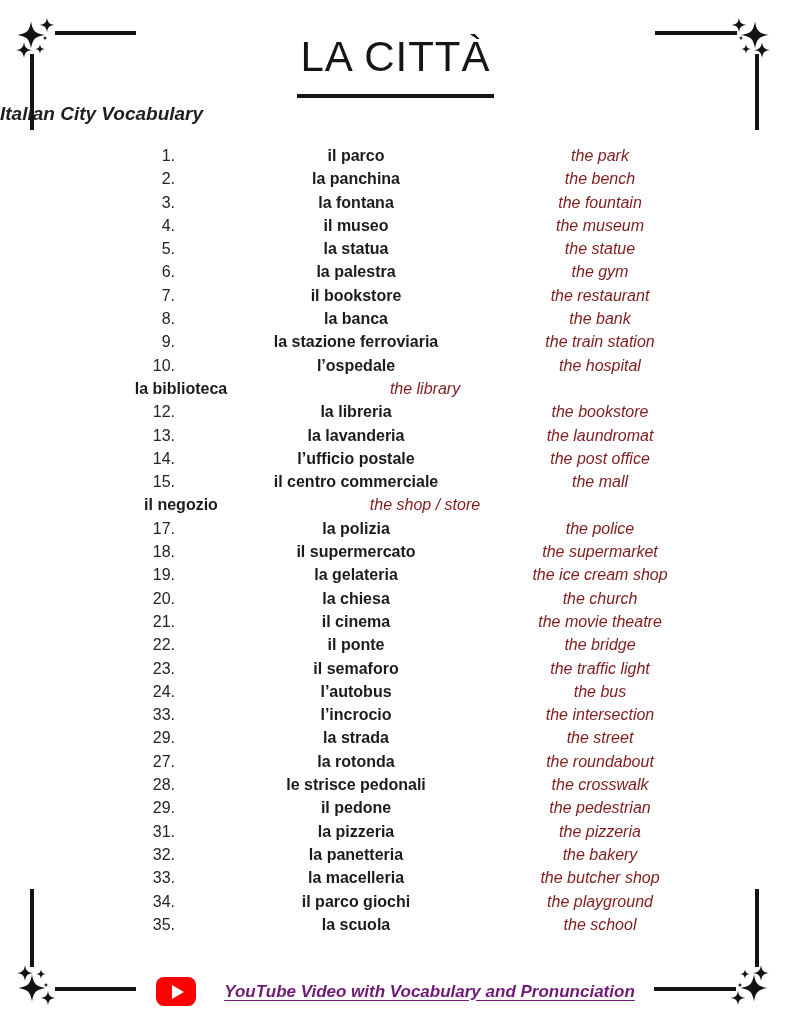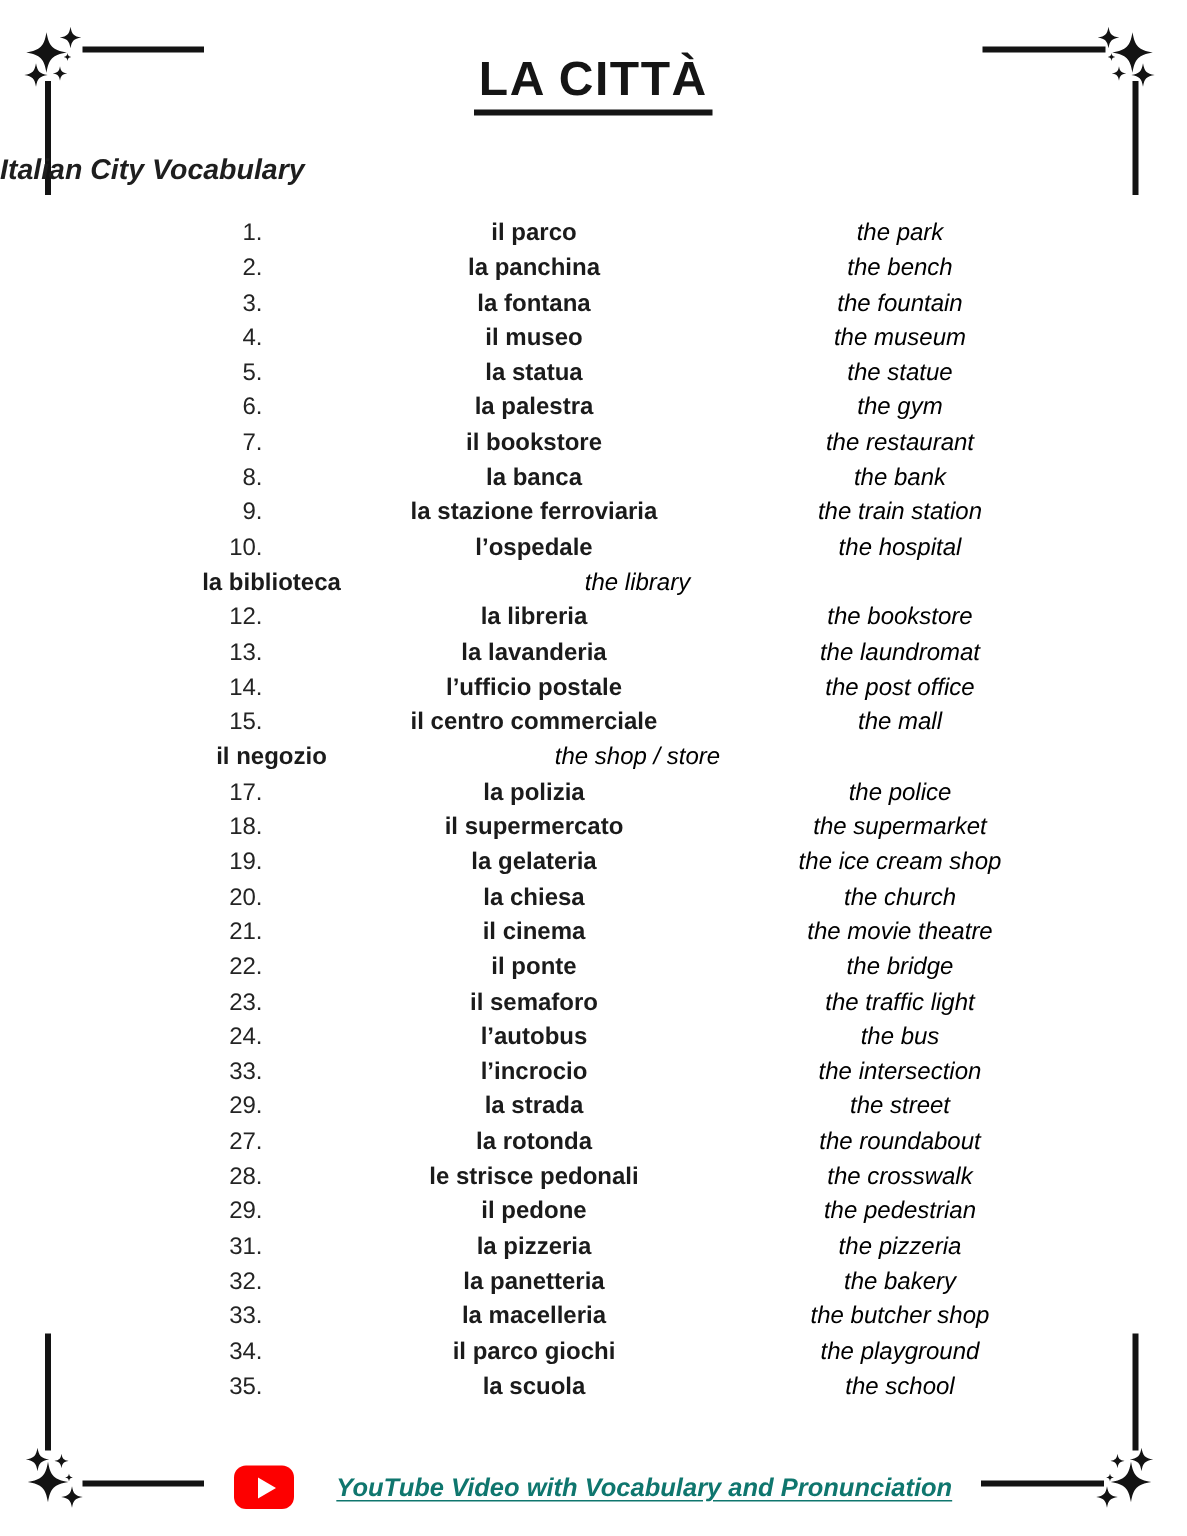--- a/index.html
+++ b/index.html
@@ -35,26 +35,26 @@
   .sp-br { left: 727px; top: 962px; transform: scale(-1,-1); }
 
   
   .title-wrap {
     position: absolute;
     left: 0; right: 0; top: 36px;
     text-align: center;
   }
   .title {
     display: inline-block;
-    font-size: 32px;
-    font-weight: 700;
+    font-size: 42px;
+    font-weight: 400;
     letter-spacing: 1px;
     color: #151515;
     border-bottom: 4px solid #151515;
-    padding: 0 3px 5px 3px;
+    padding: 0 3px 16px 3px;
     line-height: 1.0;
   }
   .subtitle-wrap {
     position: absolute;
     left: 0; right: 0; top: 103px;
     text-align: left;
   }
   .subtitle {
     font-size: 19px;
     font-weight: 700;
@@ -87,21 +87,21 @@
     justify-content: center;
     font-weight: 700;
     color: #1b1b1b;
     white-space: nowrap;
   }
   .vocab-english {
     width: 126px;
     display: flex;
     justify-content: center;
     font-style: italic;
-    color: #000000;
+    color: #7f1d1d;
     white-space: nowrap;
   }
 
   
   .footer {
     position: absolute;
     left: 0; right: 0; top: 977px;
     display: flex;
     align-items: center;
     justify-content: center;
@@ -122,21 +122,21 @@
     width: 0; height: 0;
     border-left: 12px solid #ffffff;
     border-top: 7px solid transparent;
     border-bottom: 7px solid transparent;
     margin-left: 3px;
   }
   .yt-link {
     font-size: 17px;
     font-weight: 700;
     font-style: italic;
-    color: #0f766e;
+    color: #701a75;
     text-decoration: underline;
     text-underline-offset: 3px;
     cursor: pointer;
     white-space: nowrap;
   }
 </style>
 </head>
 <body>
 
 <div class="page">

